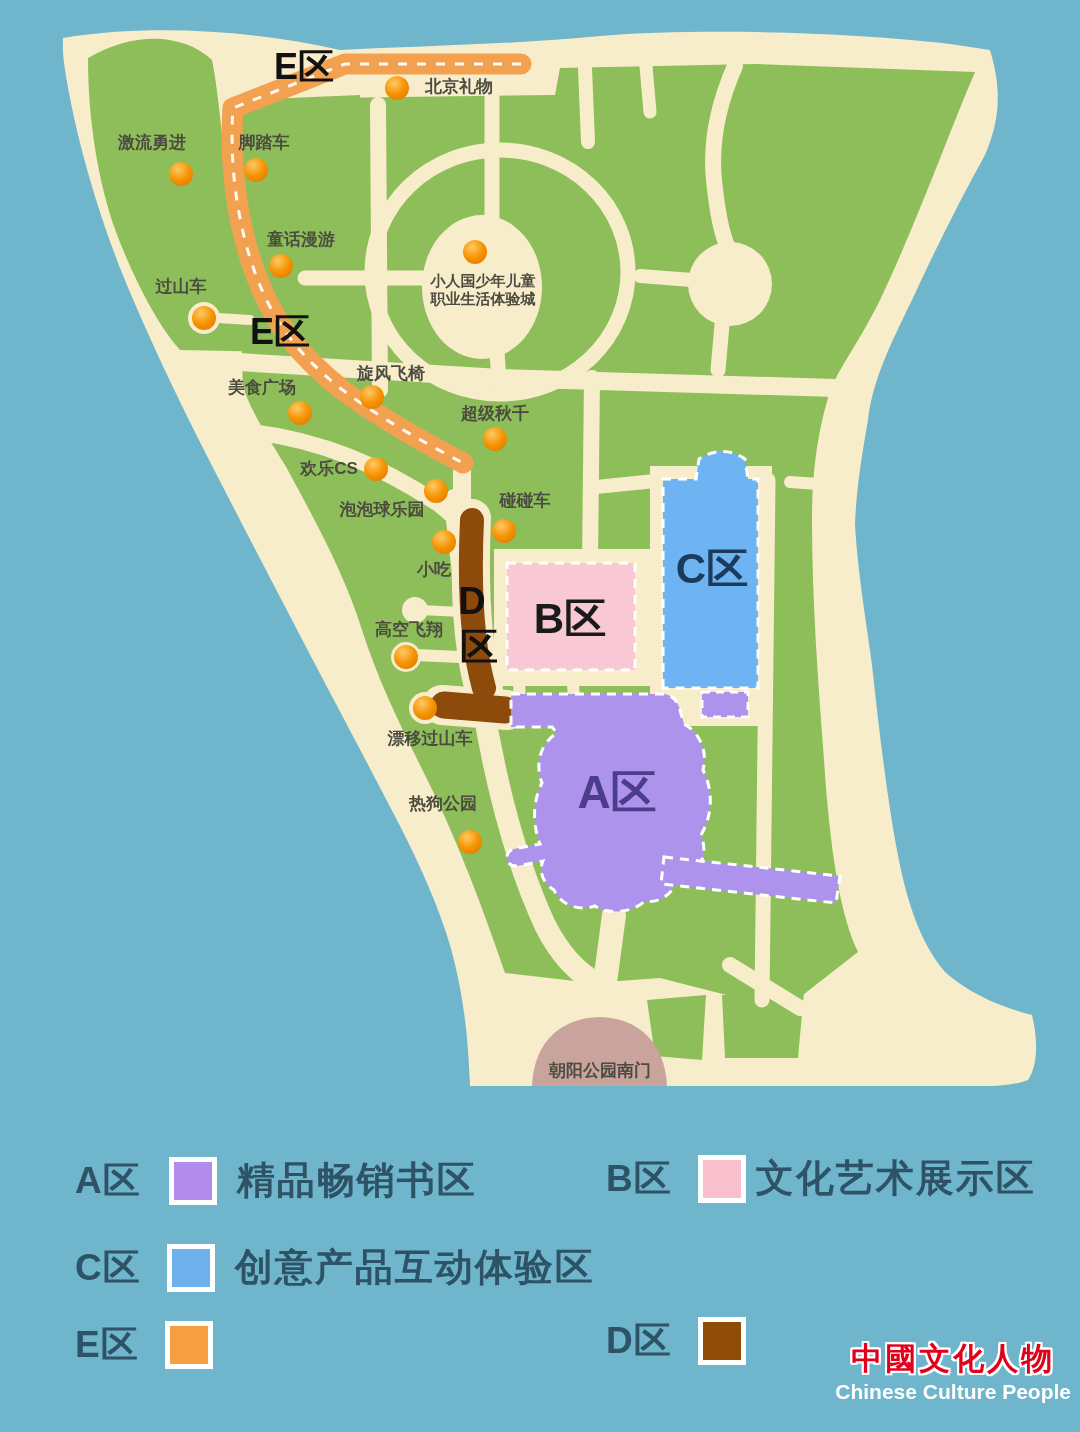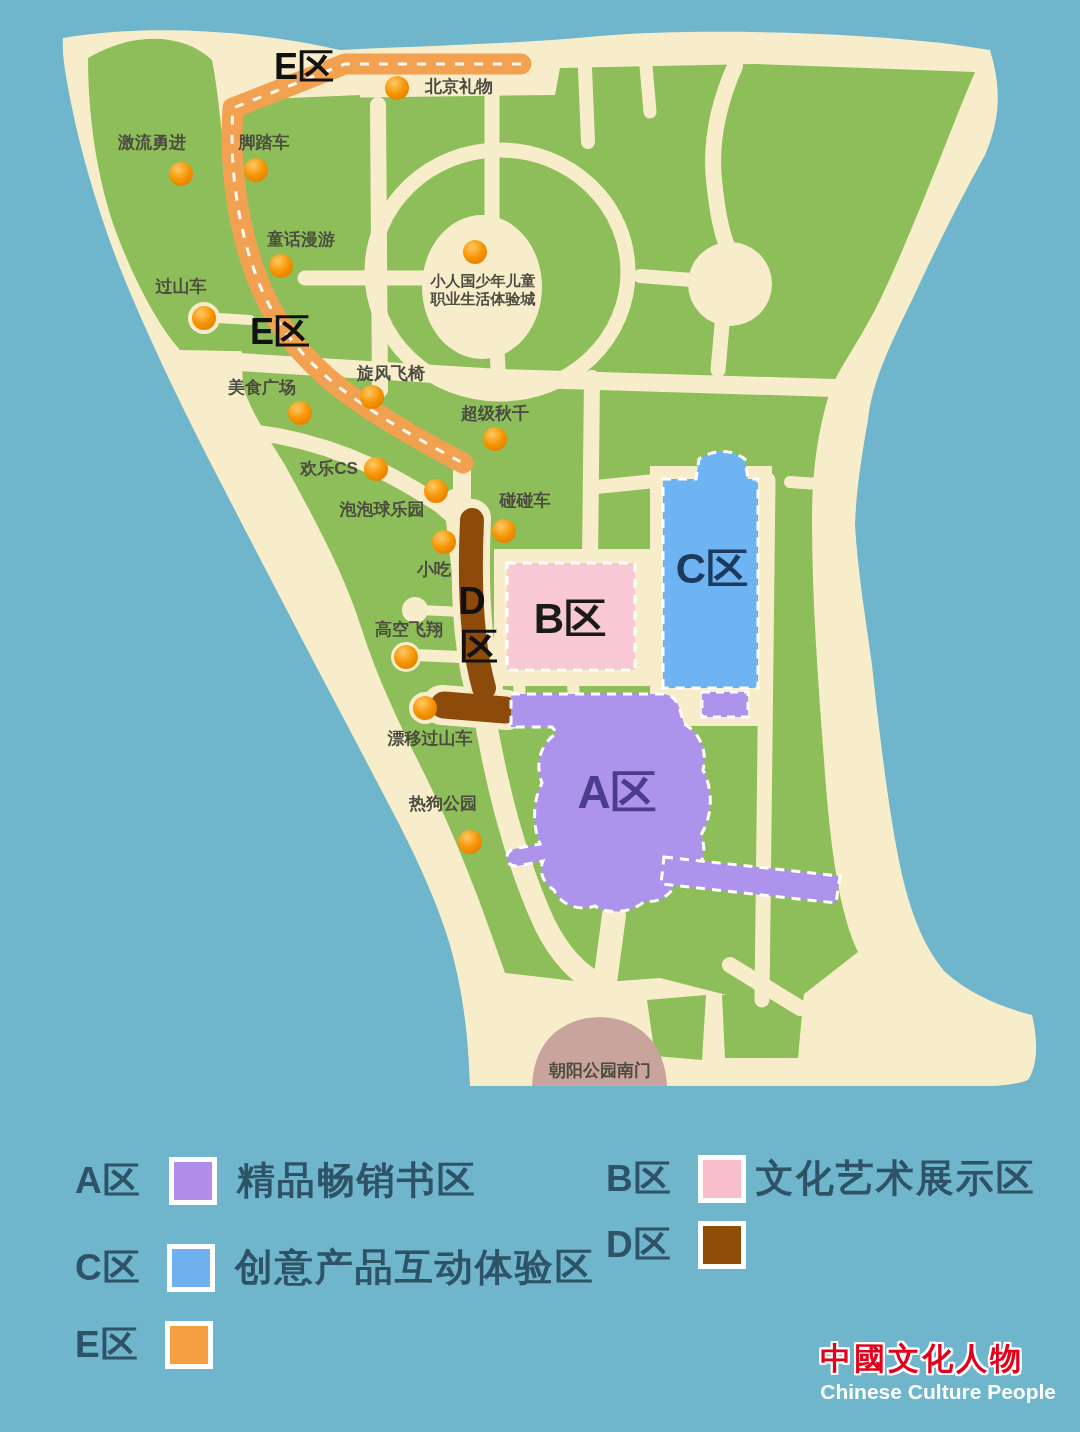--- a/index.html
+++ b/index.html
@@ -16,21 +16,21 @@
   .legend-item{position:absolute;display:flex;align-items:center;}
   .legend-zone{font-size:37px;font-weight:bold;color:#2e5266;letter-spacing:1px;}
   .legend-desc{font-size:38px;font-weight:bold;color:#2e5266;letter-spacing:2px;}
   .legend-swatch{width:38px;height:38px;border:5px solid #ffffff;}
   .sw-a{background:#b18ceb;}
   .sw-b{background:#fabfcc;}
   .sw-c{background:#6fb0ee;}
   .sw-d{background:#8f4d08;}
   .sw-e{background:#f59f40;}
   
-  #logo{position:absolute;right:24px;top:1338px;text-align:left;}
+  #logo{position:absolute;right:9px;top:1338px;text-align:center;}
   #logo .cn{
     font-size:31px;font-weight:900;color:#e3001b;letter-spacing:3px;
     text-shadow:-2px -2px 0 #fff,2px -2px 0 #fff,-2px 2px 0 #fff,2px 2px 0 #fff,0 2px 0 #fff,0 -2px 0 #fff,2px 0 0 #fff,-2px 0 0 #fff;
     font-family:"Liberation Serif","DejaVu Serif",serif;
   }
   #logo .en{font-size:21px;font-weight:bold;color:#ffffff;}
 </style>
 </head>
 <body>
 
@@ -199,21 +199,21 @@
   <div class="legend-item" style="left:606px;top:1153px;">
     <span class="legend-zone">B区</span>
     <span class="legend-swatch sw-b" style="margin-left:26px;"></span>
     <span class="legend-desc" style="margin-left:10px;">文化艺术展示区</span>
   </div>
   <div class="legend-item" style="left:75px;top:1242px;">
     <span class="legend-zone">C区</span>
     <span class="legend-swatch sw-c" style="margin-left:26px;"></span>
     <span class="legend-desc" style="margin-left:20px;">创意产品互动体验区</span>
   </div>
-  <div class="legend-item" style="left:606px;top:1220px;">
+  <div class="legend-item" style="left:606px;top:1316px;">
     <span class="legend-zone">D区</span>
     <span class="legend-swatch sw-d" style="margin-left:26px;"></span>
   </div>
   <div class="legend-item" style="left:75px;top:1320px;">
     <span class="legend-zone">E区</span>
     <span class="legend-swatch sw-e" style="margin-left:26px;"></span>
   </div>
 </div>
 
 <div id="logo">

